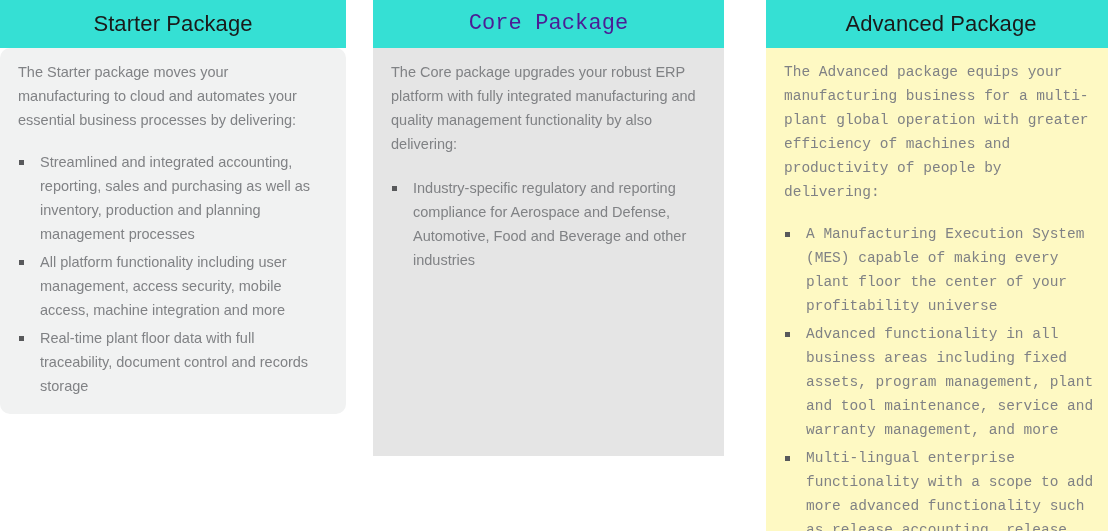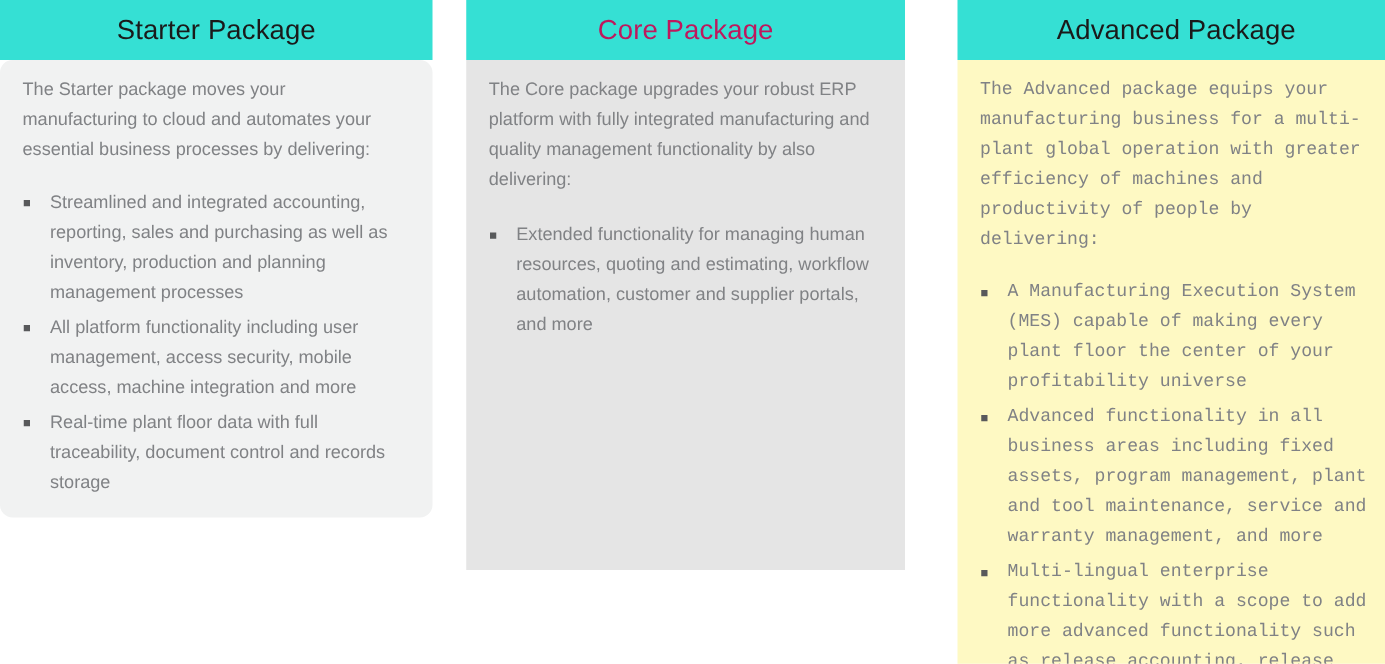--- a/index.html
+++ b/index.html
@@ -114,29 +114,29 @@
         </li>
         <li class="package-list-item">
           <span class="bullet-marker" style="background: rgb(88, 89, 91);"></span>
           <span>Real-time plant floor data with full traceability, document control and records storage</span>
         </li>
       </ul>
     </div>
   </div>
 
   <div class="package-col col-2">
-    <div class="package-header" style="background: rgb(53, 224, 212); color: #be185d;">
+    <div class="package-header" style="background: rgb(53, 224, 212); color: #4c1d95; font-family: Liberation Mono, monospace;">
       <span>Core Package</span>
     </div>
     <div class="package-body" style="background: #e5e5e5; color: rgb(128, 130, 133);">
       <p class="package-intro">The Core package upgrades your robust ERP platform with fully integrated manufacturing and quality management functionality by also delivering:</p>
       <ul class="package-list">
         <li class="package-list-item">
           <span class="bullet-marker" style="background: rgb(88, 89, 91);"></span>
-          <span>Extended functionality for managing human resources, quoting and estimating, workflow automation, customer and supplier portals, and more</span>
+          <span>Industry-specific regulatory and reporting compliance for Aerospace and Defense, Automotive, Food and Beverage and other industries</span>
         </li>
       </ul>
     </div>
   </div>
 
   <div class="package-col col-3">
     <div class="package-header" style="background: rgb(53, 224, 212); color: rgb(26, 26, 26);">
       <span>Advanced Package</span>
     </div>
     <div class="package-body" style="background: #fef9c3; color: rgb(128, 130, 133); font-family: Liberation Mono, monospace;">

